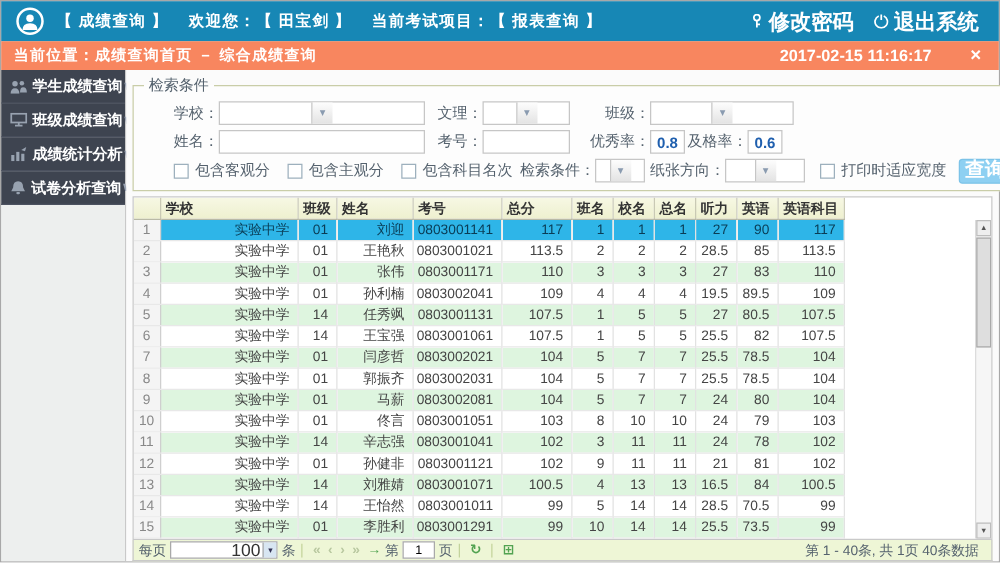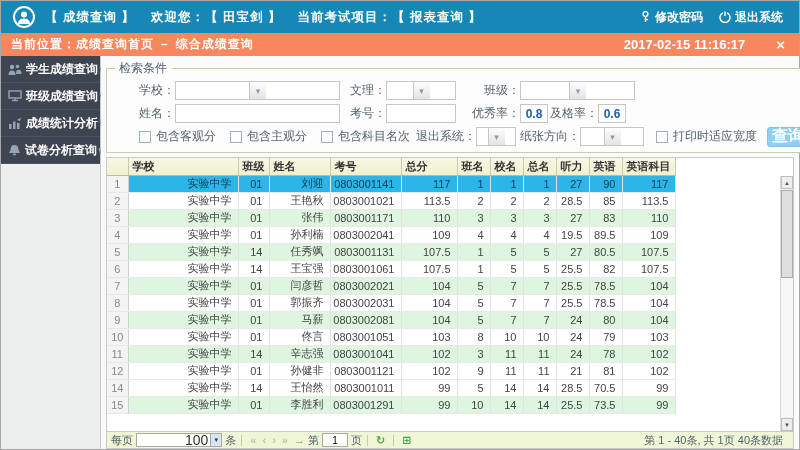--- a/index.html
+++ b/index.html
@@ -5,21 +5,21 @@
   * { margin:0; padding:0; box-sizing:border-box; }
   html,body { width:800px; height:450px; }
   body { font-family:"Liberation Sans","DejaVu Sans",sans-serif; font-size:12px; color:#444; background:#e8e8e8; overflow:hidden; }
   .window { width:800px; height:450px; border:1px solid #a8a8a8; background:#e8e8e8; display:flex; flex-direction:column; }
 
   
   .topbar { height:32px; background:#1787b5; display:flex; align-items:center; color:#fff; font-weight:bold; flex:0 0 32px; }
   .avatar { width:22px; height:22px; border:2px solid #fff; border-radius:50%; margin:0 10px 0 12px; display:flex; align-items:center; justify-content:center; overflow:hidden; background:#1787b5; }
   .tb-text { margin-right:16px; letter-spacing:1px; font-size:12.5px; white-space:nowrap; }
   .spacer { flex:1; }
-  .tb-link { display:flex; align-items:center; gap:4px; margin-right:16px; cursor:pointer; font-size:12px; white-space:nowrap; }
+  .tb-link { display:flex; align-items:center; gap:4px; margin-right:16px; cursor:pointer; font-size:17px; white-space:nowrap; }
   .tb-link svg { display:block; }
 
   
   .crumbbar { height:23px; background:#f8865f; display:flex; align-items:center; color:#fff; font-weight:bold; padding:0 10px; flex:0 0 23px;gap:17px; }
   .crumb-text { font-size:12px; letter-spacing:1px; white-space:nowrap; }
   .crumb-time { font-size:13px; margin-right:14px; white-space:nowrap; }
   .crumb-close { font-size:15px; font-weight:bold; cursor:pointer; line-height:1; margin-right:4px; }
 
   
   .main { flex:1; display:flex; min-height:0; }
@@ -201,21 +201,21 @@
           <span class="ratebox">0.6</span>
         </div>
 
         <div class="frow">
           <span class="cb" style="margin-left:26px"></span>
           <span class="cb-label">包含客观分</span>
           <span class="cb" style="margin-left:14px"></span>
           <span class="cb-label">包含主观分</span>
           <span class="cb" style="margin-left:14px"></span>
           <span class="cb-label">包含科目名次</span>
-          <span class="flabel" style="margin-left:6px">退出系统：</span>
+          <span class="flabel" style="margin-left:6px">检索条件：</span>
           <span class="dd" style="width:40px">
             <span class="dd-val">A4</span>
             <span class="dd-btn">▾</span>
           </span>
           <span class="flabel" style="margin-left:4px">纸张方向：</span>
           <span class="dd" style="width:64px">
             <span class="dd-val">纵向</span>
             <span class="dd-btn">▾</span>
           </span>
           <span class="cb" style="margin-left:12px"></span>
@@ -417,20 +417,34 @@
                 <td>01</td>
                 <td>孙健非</td>
                 <td>0803001121</td>
                 <td>102</td>
                 <td>9</td>
                 <td>11</td>
                 <td>11</td>
                 <td>21</td>
                 <td>81</td>
                 <td>102</td>
+              </tr>
+              <tr class="green">
+                <td class="rownum">13</td>
+                <td>实验中学</td>
+                <td>14</td>
+                <td>刘雅婧</td>
+                <td>0803001071</td>
+                <td>100.5</td>
+                <td>4</td>
+                <td>13</td>
+                <td>13</td>
+                <td>16.5</td>
+                <td>84</td>
+                <td>100.5</td>
               </tr>
               <tr>
                 <td class="rownum">14</td>
                 <td>实验中学</td>
                 <td>14</td>
                 <td>王怡然</td>
                 <td>0803001011</td>
                 <td>99</td>
                 <td>5</td>
                 <td>14</td>

